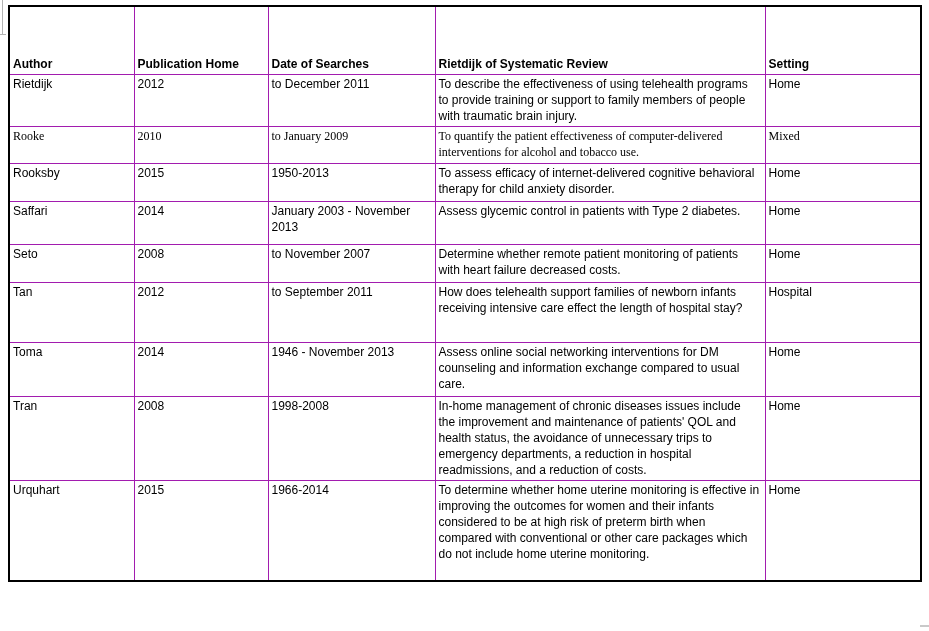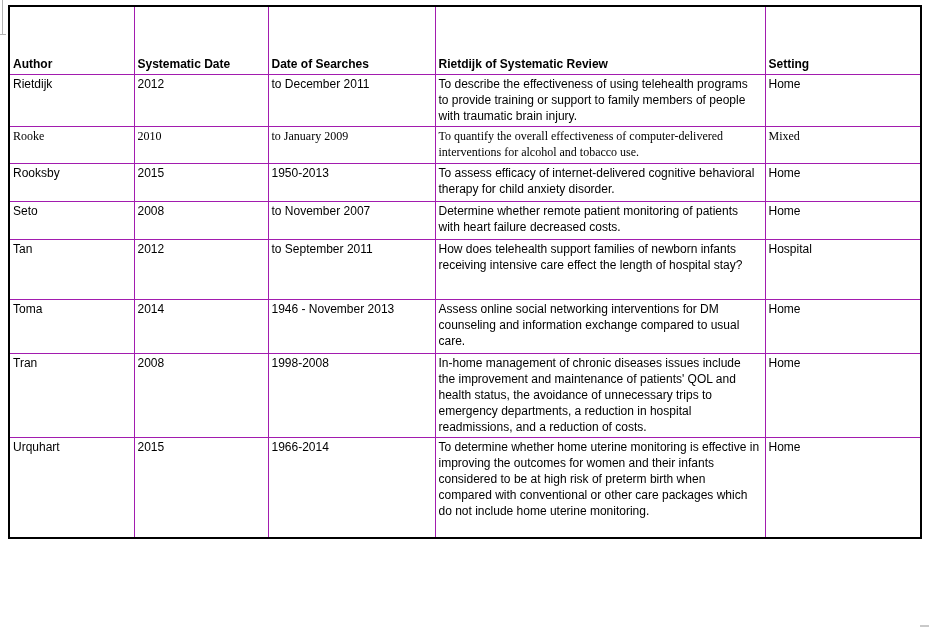--- a/index.html
+++ b/index.html
@@ -63,46 +63,53 @@
     <colgroup>
       <col style="width:125px">
       <col style="width:134px">
       <col style="width:167px">
       <col style="width:330px">
       <col style="width:156px">
     </colgroup>
     <thead>
       <tr>
         <th>Author</th>
-        <th>Systematic Date</th>
+        <th>Publication Home</th>
         <th>Date of Searches</th>
         <th>Rietdijk of Systematic Review</th>
         <th>Setting</th>
       </tr>
     </thead>
     <tbody>
         <tr style="height: 45px;">
           <td>Rietdijk</td>
           <td>2012</td>
           <td>to December 2011</td>
           <td>To describe the effectiveness of using telehealth programs to provide training or support to family members of people with traumatic brain injury.</td>
           <td>Home</td>
         </tr>
         <tr style="height: 37px; font-family: Liberation Serif, serif;">
           <td>Rooke</td>
           <td>2010</td>
           <td>to January 2009</td>
-          <td>To quantify the overall effectiveness of computer-delivered interventions for alcohol and tobacco use.</td>
+          <td>To quantify the patient effectiveness of computer-delivered interventions for alcohol and tobacco use.</td>
           <td>Mixed</td>
         </tr>
         <tr style="height: 38px;">
           <td>Rooksby</td>
           <td>2015</td>
           <td>1950-2013</td>
           <td>To assess efficacy of internet-delivered cognitive behavioral therapy for child anxiety disorder.</td>
+          <td>Home</td>
+        </tr>
+        <tr style="height: 43px;">
+          <td>Saffari</td>
+          <td>2014</td>
+          <td>January 2003 - November 2013</td>
+          <td>Assess glycemic control in patients with Type 2 diabetes.</td>
           <td>Home</td>
         </tr>
         <tr style="height: 38px;">
           <td>Seto</td>
           <td>2008</td>
           <td>to November 2007</td>
           <td>Determine whether remote patient monitoring of patients with heart failure decreased costs.</td>
           <td>Home</td>
         </tr>
         <tr style="height: 60px; margin-left: 25px;">

